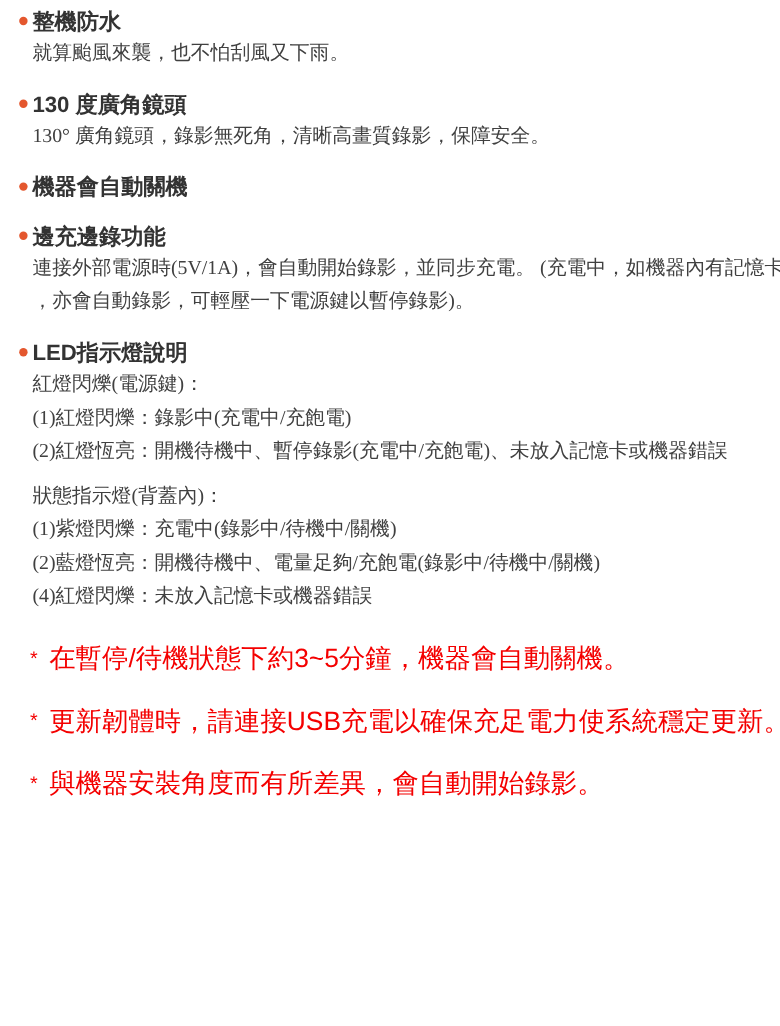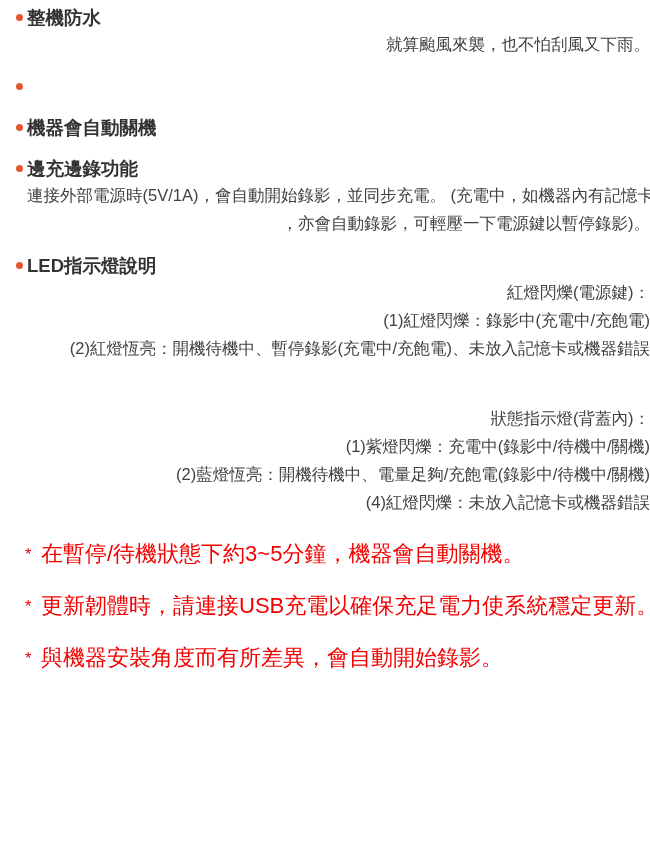--- a/index.html
+++ b/index.html
@@ -7,21 +7,21 @@
   .page {
     position: relative;
     width: 650px;
     height: 855px;
     background: var(--bg, #ffffff);
     overflow: hidden;
     padding: 5px 0 0 16px;
     font-family: "Liberation Sans", "DejaVu Sans", sans-serif;
     color: var(--body-color, #404040);
   }
-  .section { margin-top: 16px; text-align: right; }
+  .section { margin-top: 16px; }
   .section:first-child { margin-top: 0; }
   .heading-row {
     display: flex;
     align-items: center;
     line-height: 25px;
     height: 25px;
   }
   .bullet {
     width: 7px;
     height: 7px;
@@ -29,28 +29,28 @@
     background: var(--bullet-color, #e4572e);
     margin-right: 4px;
     flex: 0 0 auto;
   }
   .heading {
     font-size: 18.5px;
     font-weight: bold;
     color: var(--heading-color, #333333);
     white-space: nowrap;
   }
-  .body { padding-left: 11px; }
+  .body { padding-left: 11px; font-family: Liberation Serif, serif; }
   .line {
     font-size: 16.5px;
     line-height: 28px;
     white-space: nowrap;
     color: var(--body-color, #404040);
   }
-  .group2 { margin-top: 42px; }
+  .group2 { margin-top: 9px; }
   .notes { }
   .note {
     margin-top: 24px;
     display: flex;
     align-items: flex-start;
     padding-left: 9px;
     color: var(--note-color, #f40000);
   }
   .note-marker {
     flex: 0 0 16px;
@@ -78,20 +78,24 @@
       <span class="heading">整機防水</span>
     </div>
     <div class="body">
       <div class="line">就算颱風來襲，也不怕刮風又下雨。</div>
     </div>
   </div>
 
   <div class="section">
     <div class="heading-row">
       <span class="bullet"></span>
+      <span class="heading">130 度廣角鏡頭</span>
+    </div>
+    <div class="body">
+      <div class="line">130° 廣角鏡頭，錄影無死角，清晰高畫質錄影，保障安全。</div>
     </div>
   </div>
 
   <div class="section">
     <div class="heading-row">
       <span class="bullet"></span>
       <span class="heading">機器會自動關機</span>
     </div>
   </div>
 

